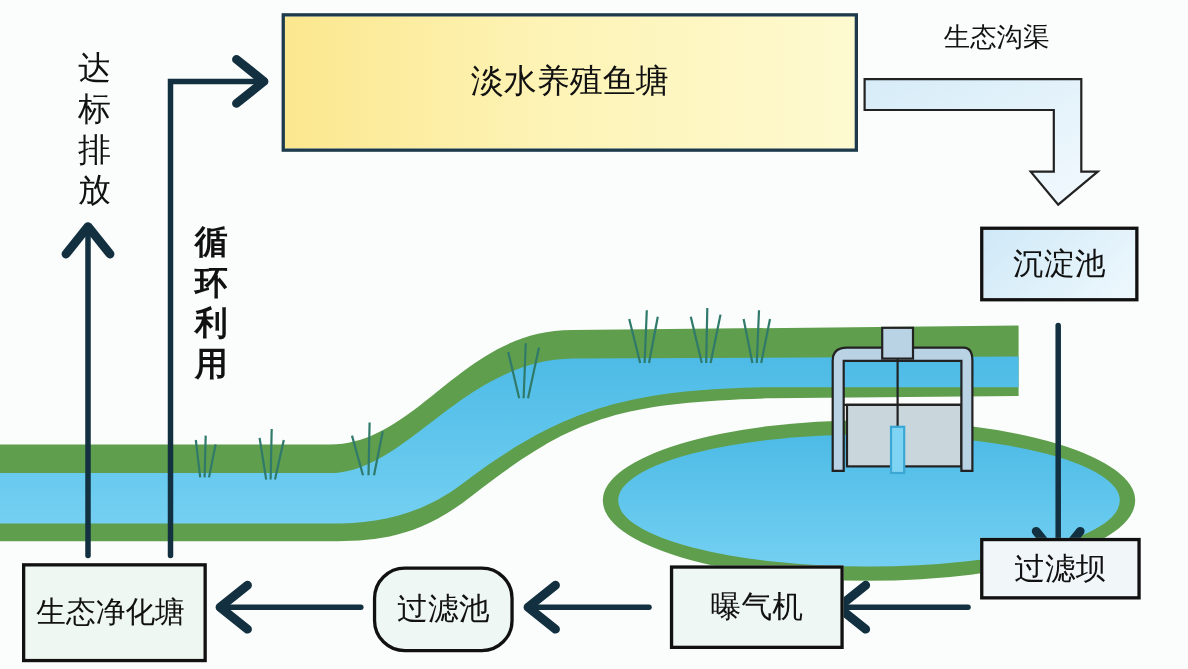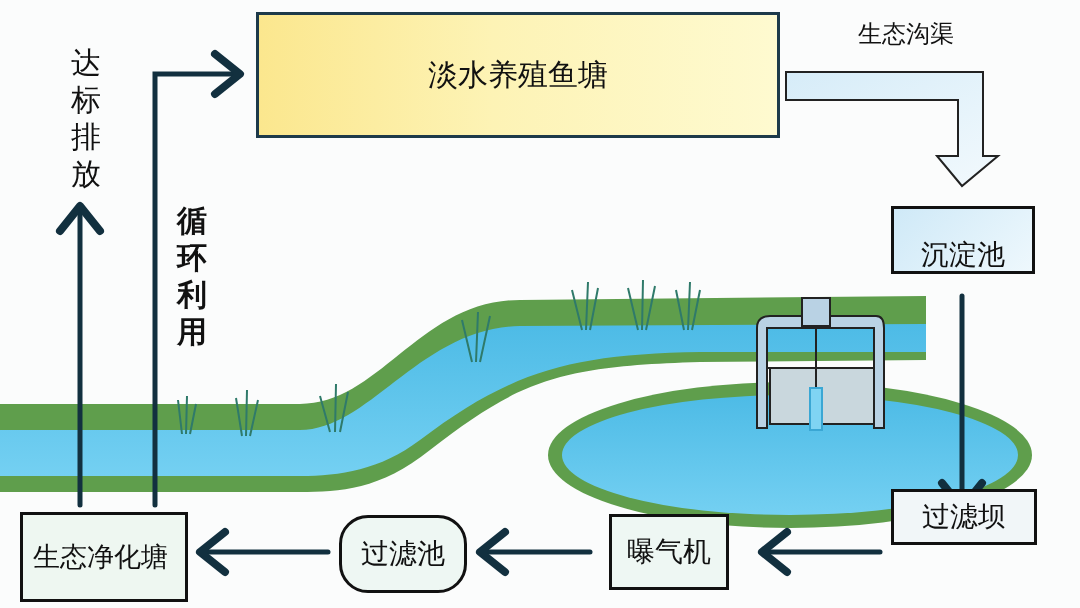--- a/index.html
+++ b/index.html
@@ -4,23 +4,23 @@
 <style>
   html, body { margin:0; padding:0; }
   body { width:1080px; height:608px; background:#fbfcfc; position:relative; overflow:hidden;
          font-family:"DejaVu Sans", "Liberation Sans", sans-serif; color:#111; }
   .box { position:absolute; border:3px solid #111; box-sizing:border-box; display:flex;
          align-items:center; justify-content:center; text-align:center; }
   .box span { font-size:28px; line-height:1.15; }
   #fishpond { left:256px; top:12px; width:524px; height:126px; border-color:#1d3a4a;
               background:linear-gradient(90deg,#fbe78e 0%,#fdf3b5 45%,#fefad0 100%); }
   #fishpond span { font-size:30px; }
-  #settling { left:891px; top:206px; width:144px; height:68px; background:linear-gradient(135deg,#cfe9f7,#eef8fd);align-items:flex-end; }
+  #settling { left:891px; top:206px; width:144px; height:68px; background:linear-gradient(135deg,#cfe9f7,#eef8fd); }
   #filter-dam { left:891px; top:489px; width:146px; height:56px; background:#f1f6f8; }
-  #aerator { left:609px; top:514px; width:120px; height:76px; background:#eef7f3; }
+  #aerator { left:609px; top:514px; width:158px; height:76px; background:#eef7f3; }
   #filter-pool { left:339px; top:515px; width:128px; height:78px; background:#eef7f3;border-radius:29px; }
   #wetland { left:20px; top:512px; width:168px; height:90px; background:#eef7f1; justify-content:flex-start; padding-left:10px; }
   #wetland span { font-size:27px; text-align:center; }
   .vlabel { position:absolute; font-size:30px; line-height:37px; width:34px; text-align:right; }
   #lbl-discharge { left:67px; top:44px; }
   #lbl-recycle { left:173px; top:202px;font-weight:bold; }
   #lbl-ditch { position:absolute; left:858px; top:18px; font-size:24px; }
   svg { position:absolute; left:0; top:0; }
 </style>
 </head>

